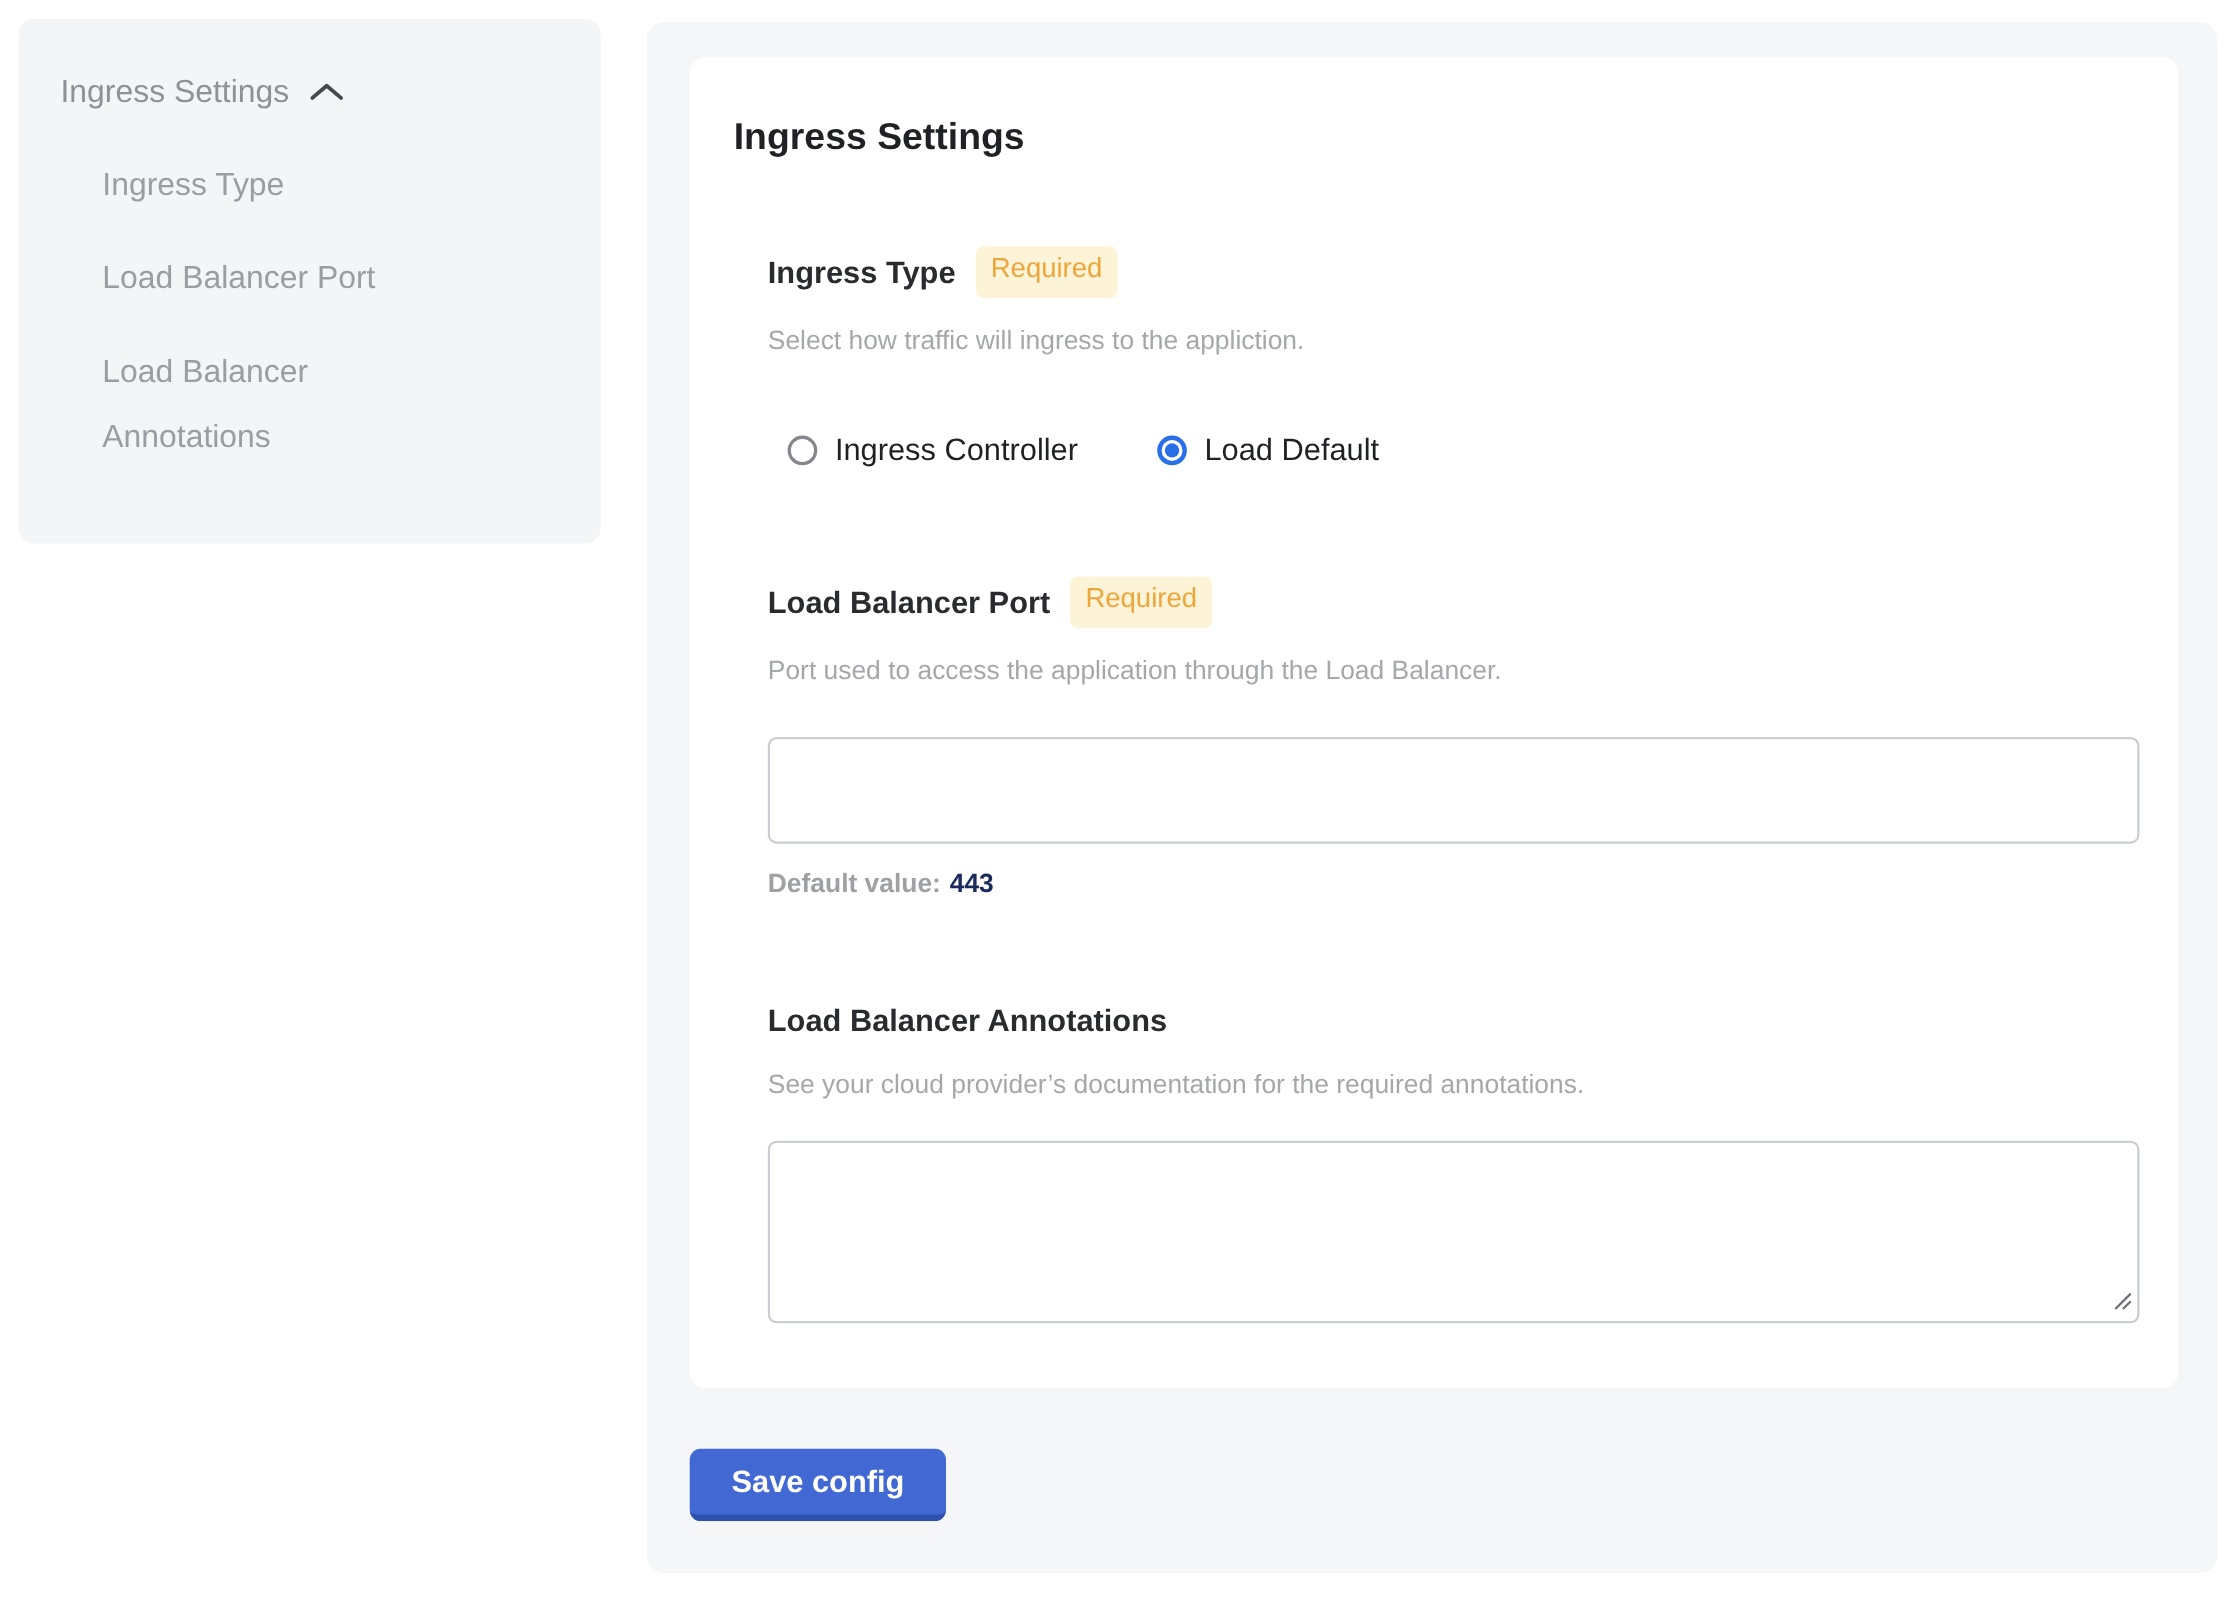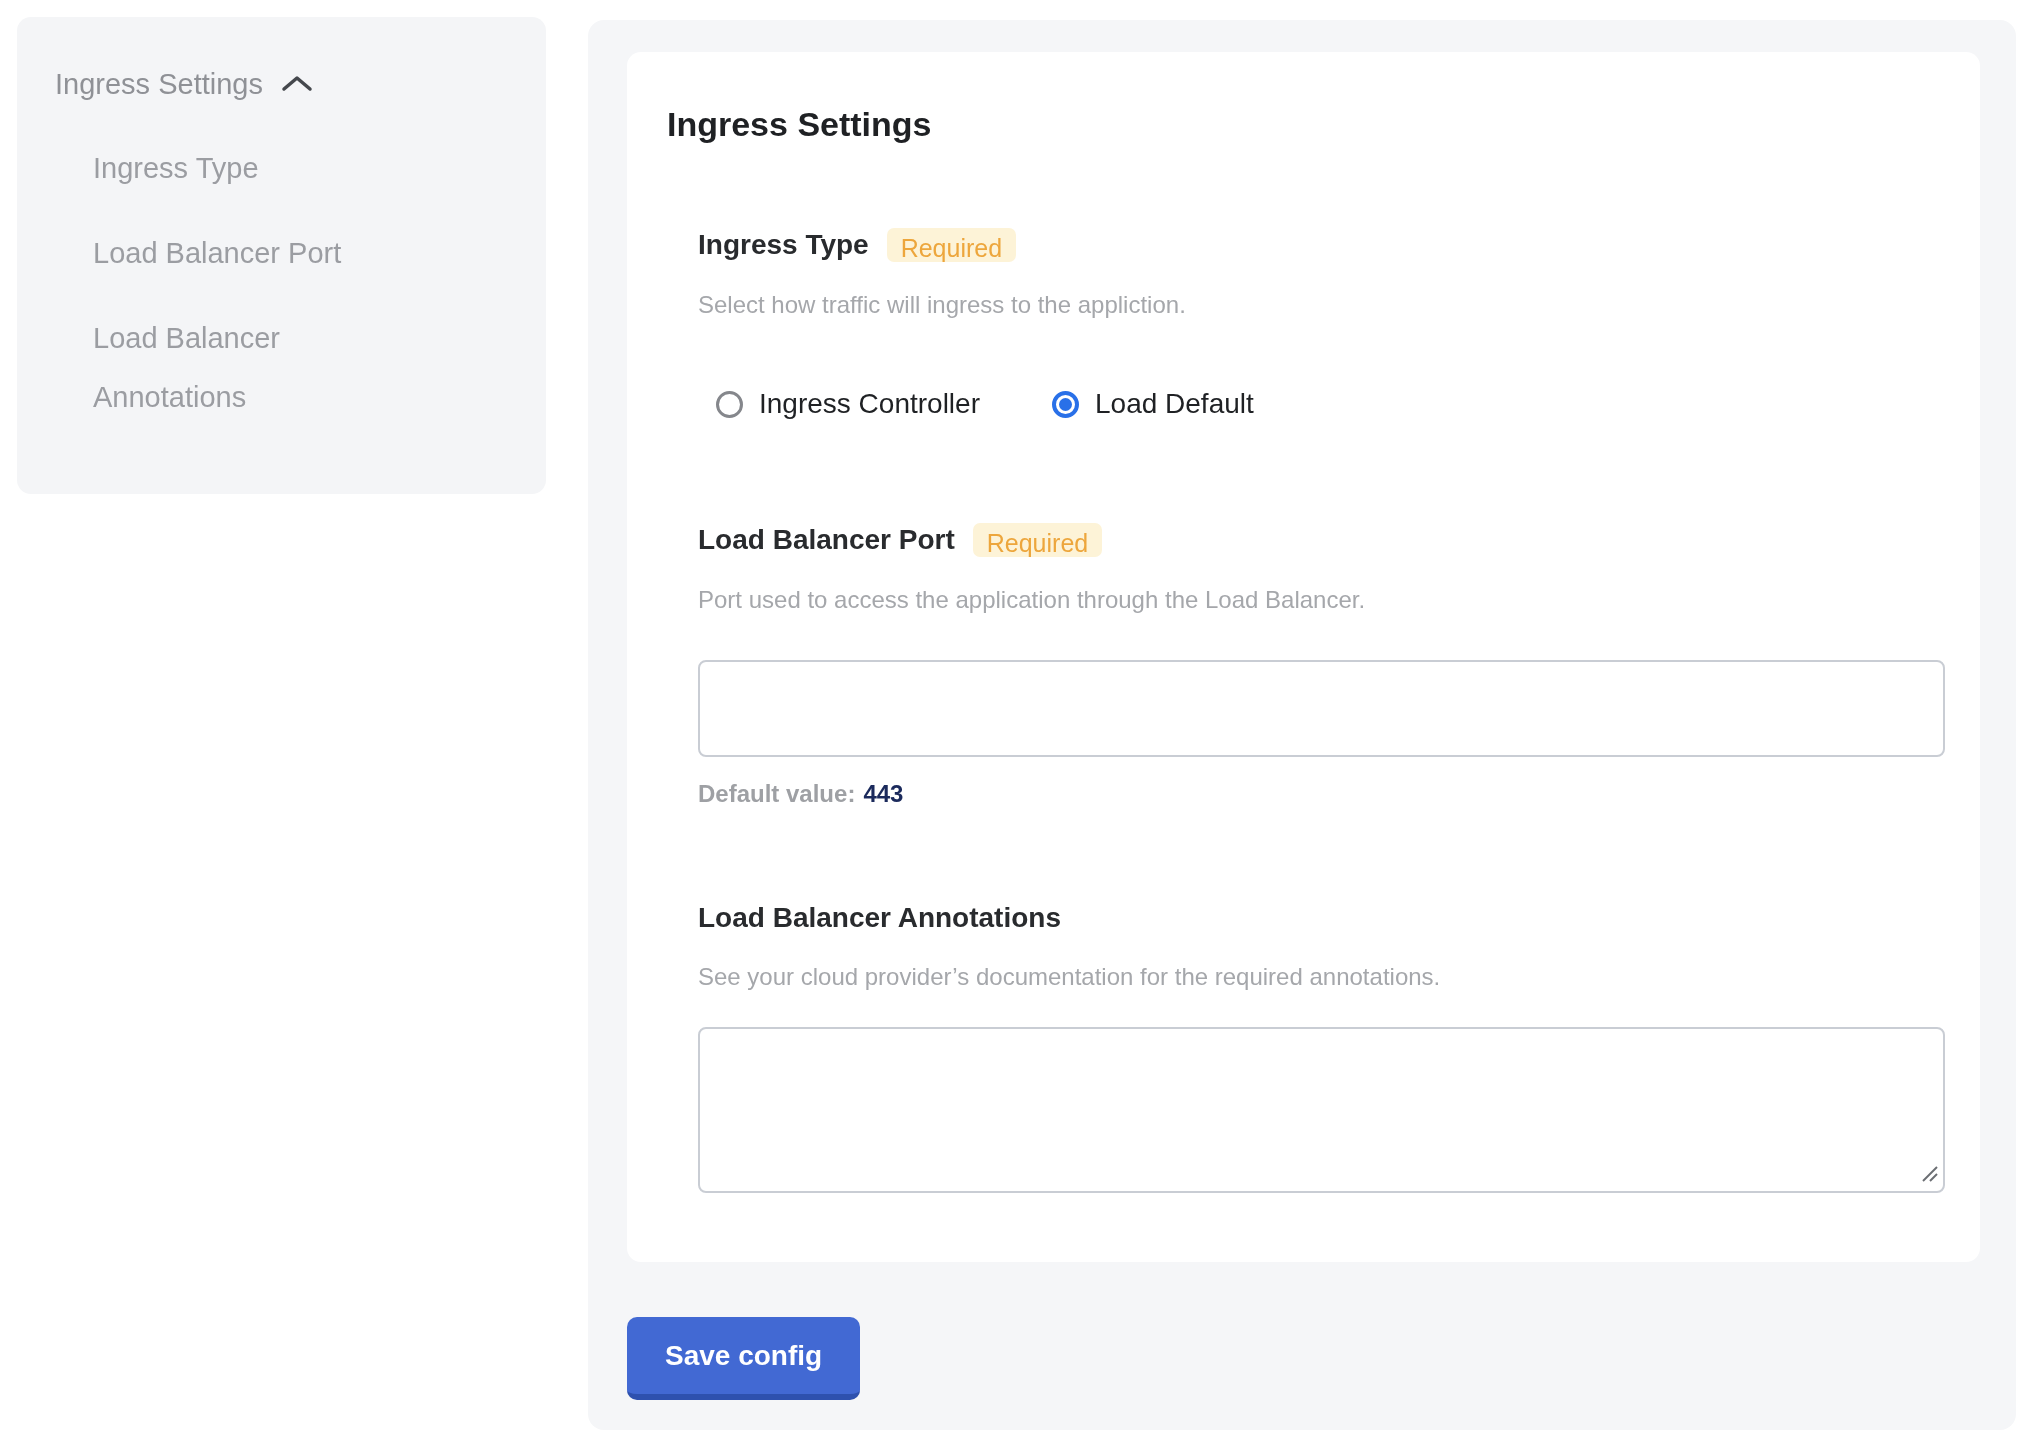--- a/index.html
+++ b/index.html
@@ -44,21 +44,21 @@
   }
   .card-title { font-size:34px; font-weight:700; color:#1f2124; line-height:40px; }
   .card-subtitle { margin-top:46px; font-size:23px; color:#9b9da1; line-height:28px; }
 
   .sections { margin-left:31px; }
   .label-row { display:flex; align-items:center; gap:18px; min-height:42px; }
   .section-label { font-size:28px; font-weight:600; color:#292b2e; line-height:34px; }
   .badge {
     background:#fdf3d7; color:#eda63c;
     font-size:25px; line-height:25px;
-    padding:8px 14px 1px; border-radius:7px;
+    padding:8px 14px 14px; border-radius:7px;
   }
   .section-desc { margin-top:25px; font-size:24px; color:#a5a7ab; line-height:28px; }
 
   .section-ingress-type { margin-top:80px; }
   .section-lb-port { margin-top:90px; }
   .section-lb-annotations { margin-top:92px; }
 
   
   .radio-row { margin:60px 0 0 18px; display:flex; align-items:center; height:50px; }
   .radio-option { display:flex; align-items:center; gap:16px; cursor:pointer; }
@@ -92,21 +92,21 @@
     border:2px solid #c9cdd4; border-radius:8px;
     background:#fff; resize:none; outline:none;
     font-size:26px; padding:14px 20px;
     font-family:"Liberation Sans", sans-serif;
   }
   .resize-handle { position:absolute; right:6px; bottom:6px; pointer-events:none; }
 
   
   .save-btn {
     position:absolute; left:39px; top:1297px;
-    height:83px; padding:0 38px;
+    height:66px; padding:0 38px;
     background:#4269d3; color:#ffffff;
     font-family:"Liberation Sans", sans-serif;
     font-size:28px; font-weight:700;
     border:none; border-bottom:6px solid #2e51ae;
     border-radius:10px; cursor:pointer;
   }
 </style>
 </head>
 <body>
 

